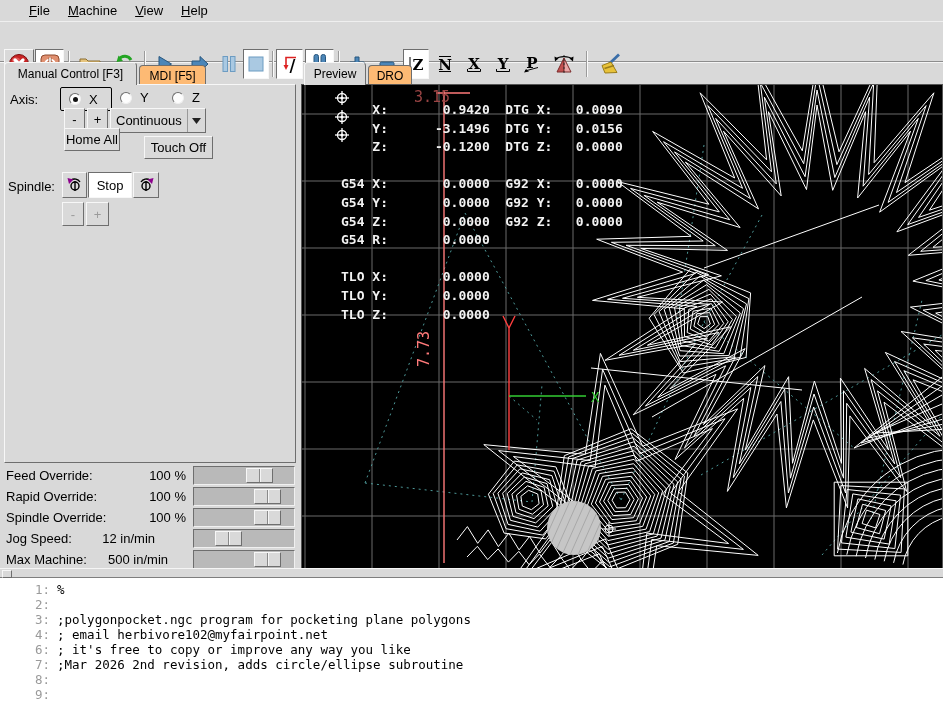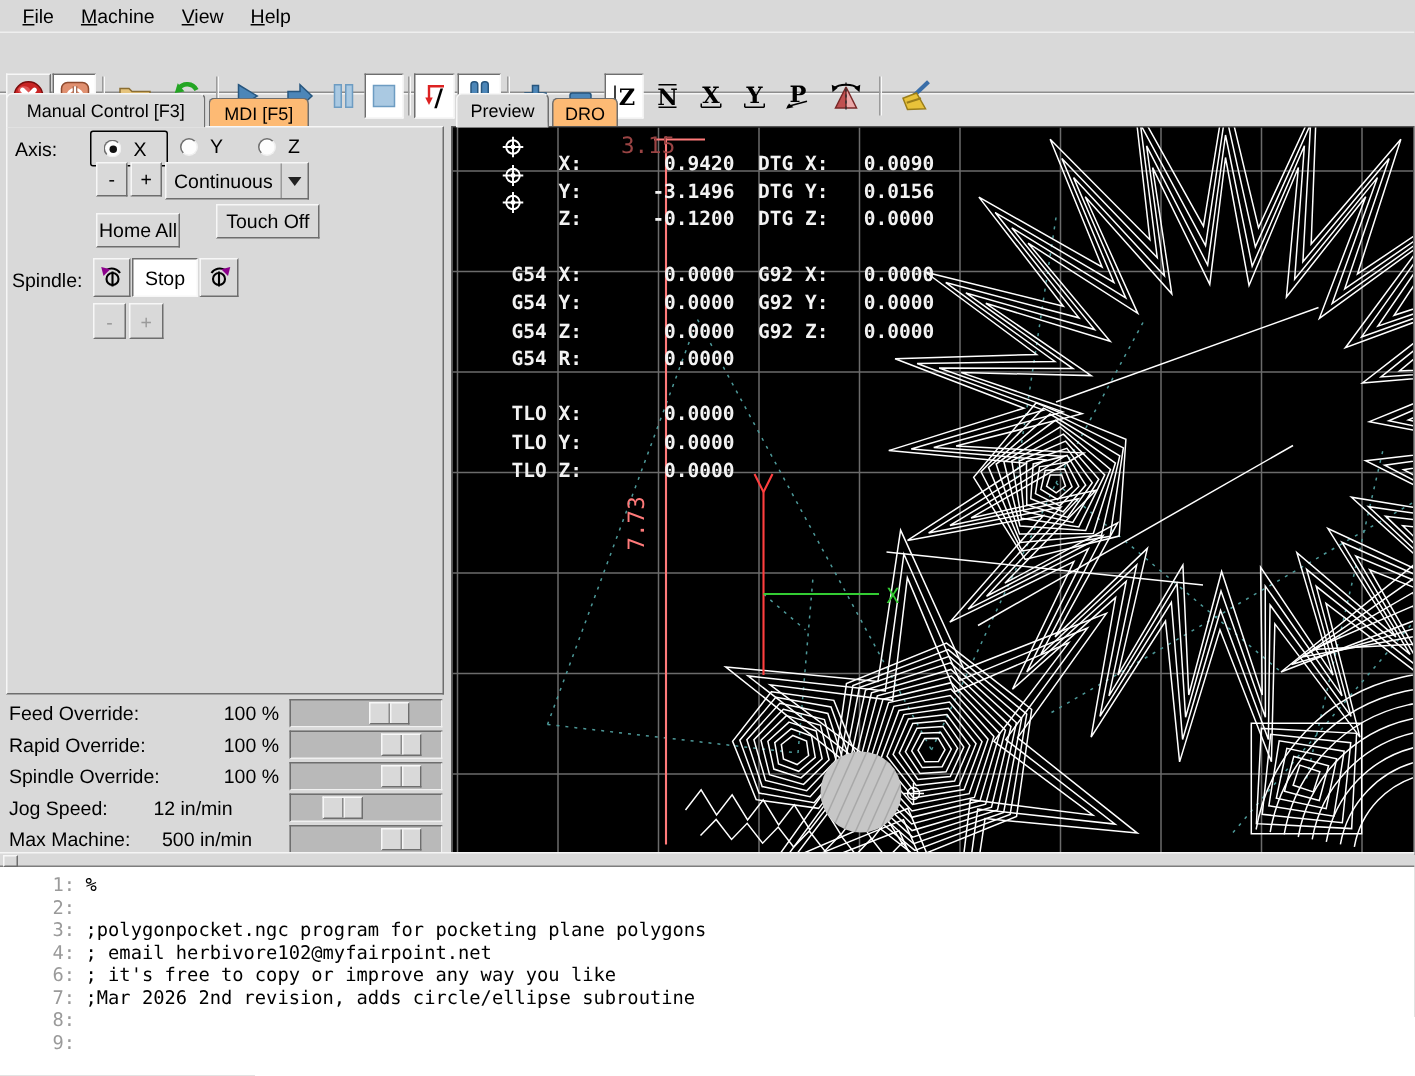--- a/index.html
+++ b/index.html
@@ -4,21 +4,21 @@
 <style>
   html,body{margin:0;padding:0}
   body{width:943px;height:717px;position:relative;background:#d9d9d9;
        font-family:"Liberation Sans",sans-serif;font-size:12px;color:#000;overflow:hidden}
   .abs{position:absolute}
   
   .raised{background:#d9d9d9;border:1px solid;border-color:#f7f7f7 #6e6e6e #6e6e6e #f7f7f7}
   .sunkenw{background:#ffffff;border:1px solid;border-color:#6e6e6e #f7f7f7 #f7f7f7 #6e6e6e}
   .disabled{color:#9a9a9a}
   
-  #menubar{left:0;top:0;width:943px;height:22px;border-bottom:1px solid #efefef;display:flex;align-items:center;padding-left:6px;box-sizing:border-box}
+  #menubar{left:0;top:0;width:943px;height:22px;border-bottom:1px solid #efefef;display:flex;align-items:center;padding-left:20px;box-sizing:border-box}
   .menu-item{display:inline-block;padding:2px 9px 3px 9px;font-size:13px}
   .menu-item::first-letter{text-decoration:underline}
   
   #toolbar{left:0;top:22px;width:943px;height:40px;border-bottom:1px solid #8d8d8d;box-shadow:0 1px 0 #f5f5f5;box-sizing:border-box}
   .tbtn{position:absolute;top:27px;height:30px;display:flex;align-items:center;justify-content:center;box-sizing:border-box}
   .tsep{position:absolute;top:29px;height:26px;width:0;border-left:1px solid #9b9b9b;border-right:1px solid #fafafa}
   
   .tab{position:absolute;box-sizing:border-box;display:flex;align-items:center;justify-content:center;
        border:1px solid #6e6e6e;border-bottom:none;border-radius:4px 4px 0 0;background:#fdba74}
   .tab.active{background:#d9d9d9;border-color:#f7f7f7 #6e6e6e #d9d9d9 #f7f7f7;z-index:3}
@@ -222,21 +222,21 @@
   </div>
   <div class="abs raised" style="left:110px;top:46px;width:94px;height:23px;display:flex;align-items:center">
     <span style="padding-left:5px;font-size:13px;flex:1">Continuous</span>
     <span style="width:17px;height:100%;display:flex;align-items:center;justify-content:center;border-left:1px solid #9a9a9a">
       <svg width="9" height="6" viewBox="0 0 9 6">
           <polygon points="0,0 9,0 4.5,6" fill="#222"></polygon>
         </svg>
     </span>
   </div>
 
-  <div class="abs raised btn" style="left:64px;top:80px;width:56px;height:23px">
+  <div class="abs raised btn" style="left:64px;top:66px;width:56px;height:23px">
     <span>Home All</span>
   </div>
   <div class="abs raised btn" style="left:144px;top:74px;width:69px;height:23px">
     <span>Touch Off</span>
   </div>
 
   <span class="lbl" style="left:8px;top:117px">Spindle:</span>
   <div class="abs raised btn" style="left:62px;top:110px;width:25px;height:26px">
     <svg width="18" height="18" viewBox="0 0 18 18">
       <circle cx="9" cy="10" r="4" fill="none" stroke="#000" stroke-width="1.4"></circle>

